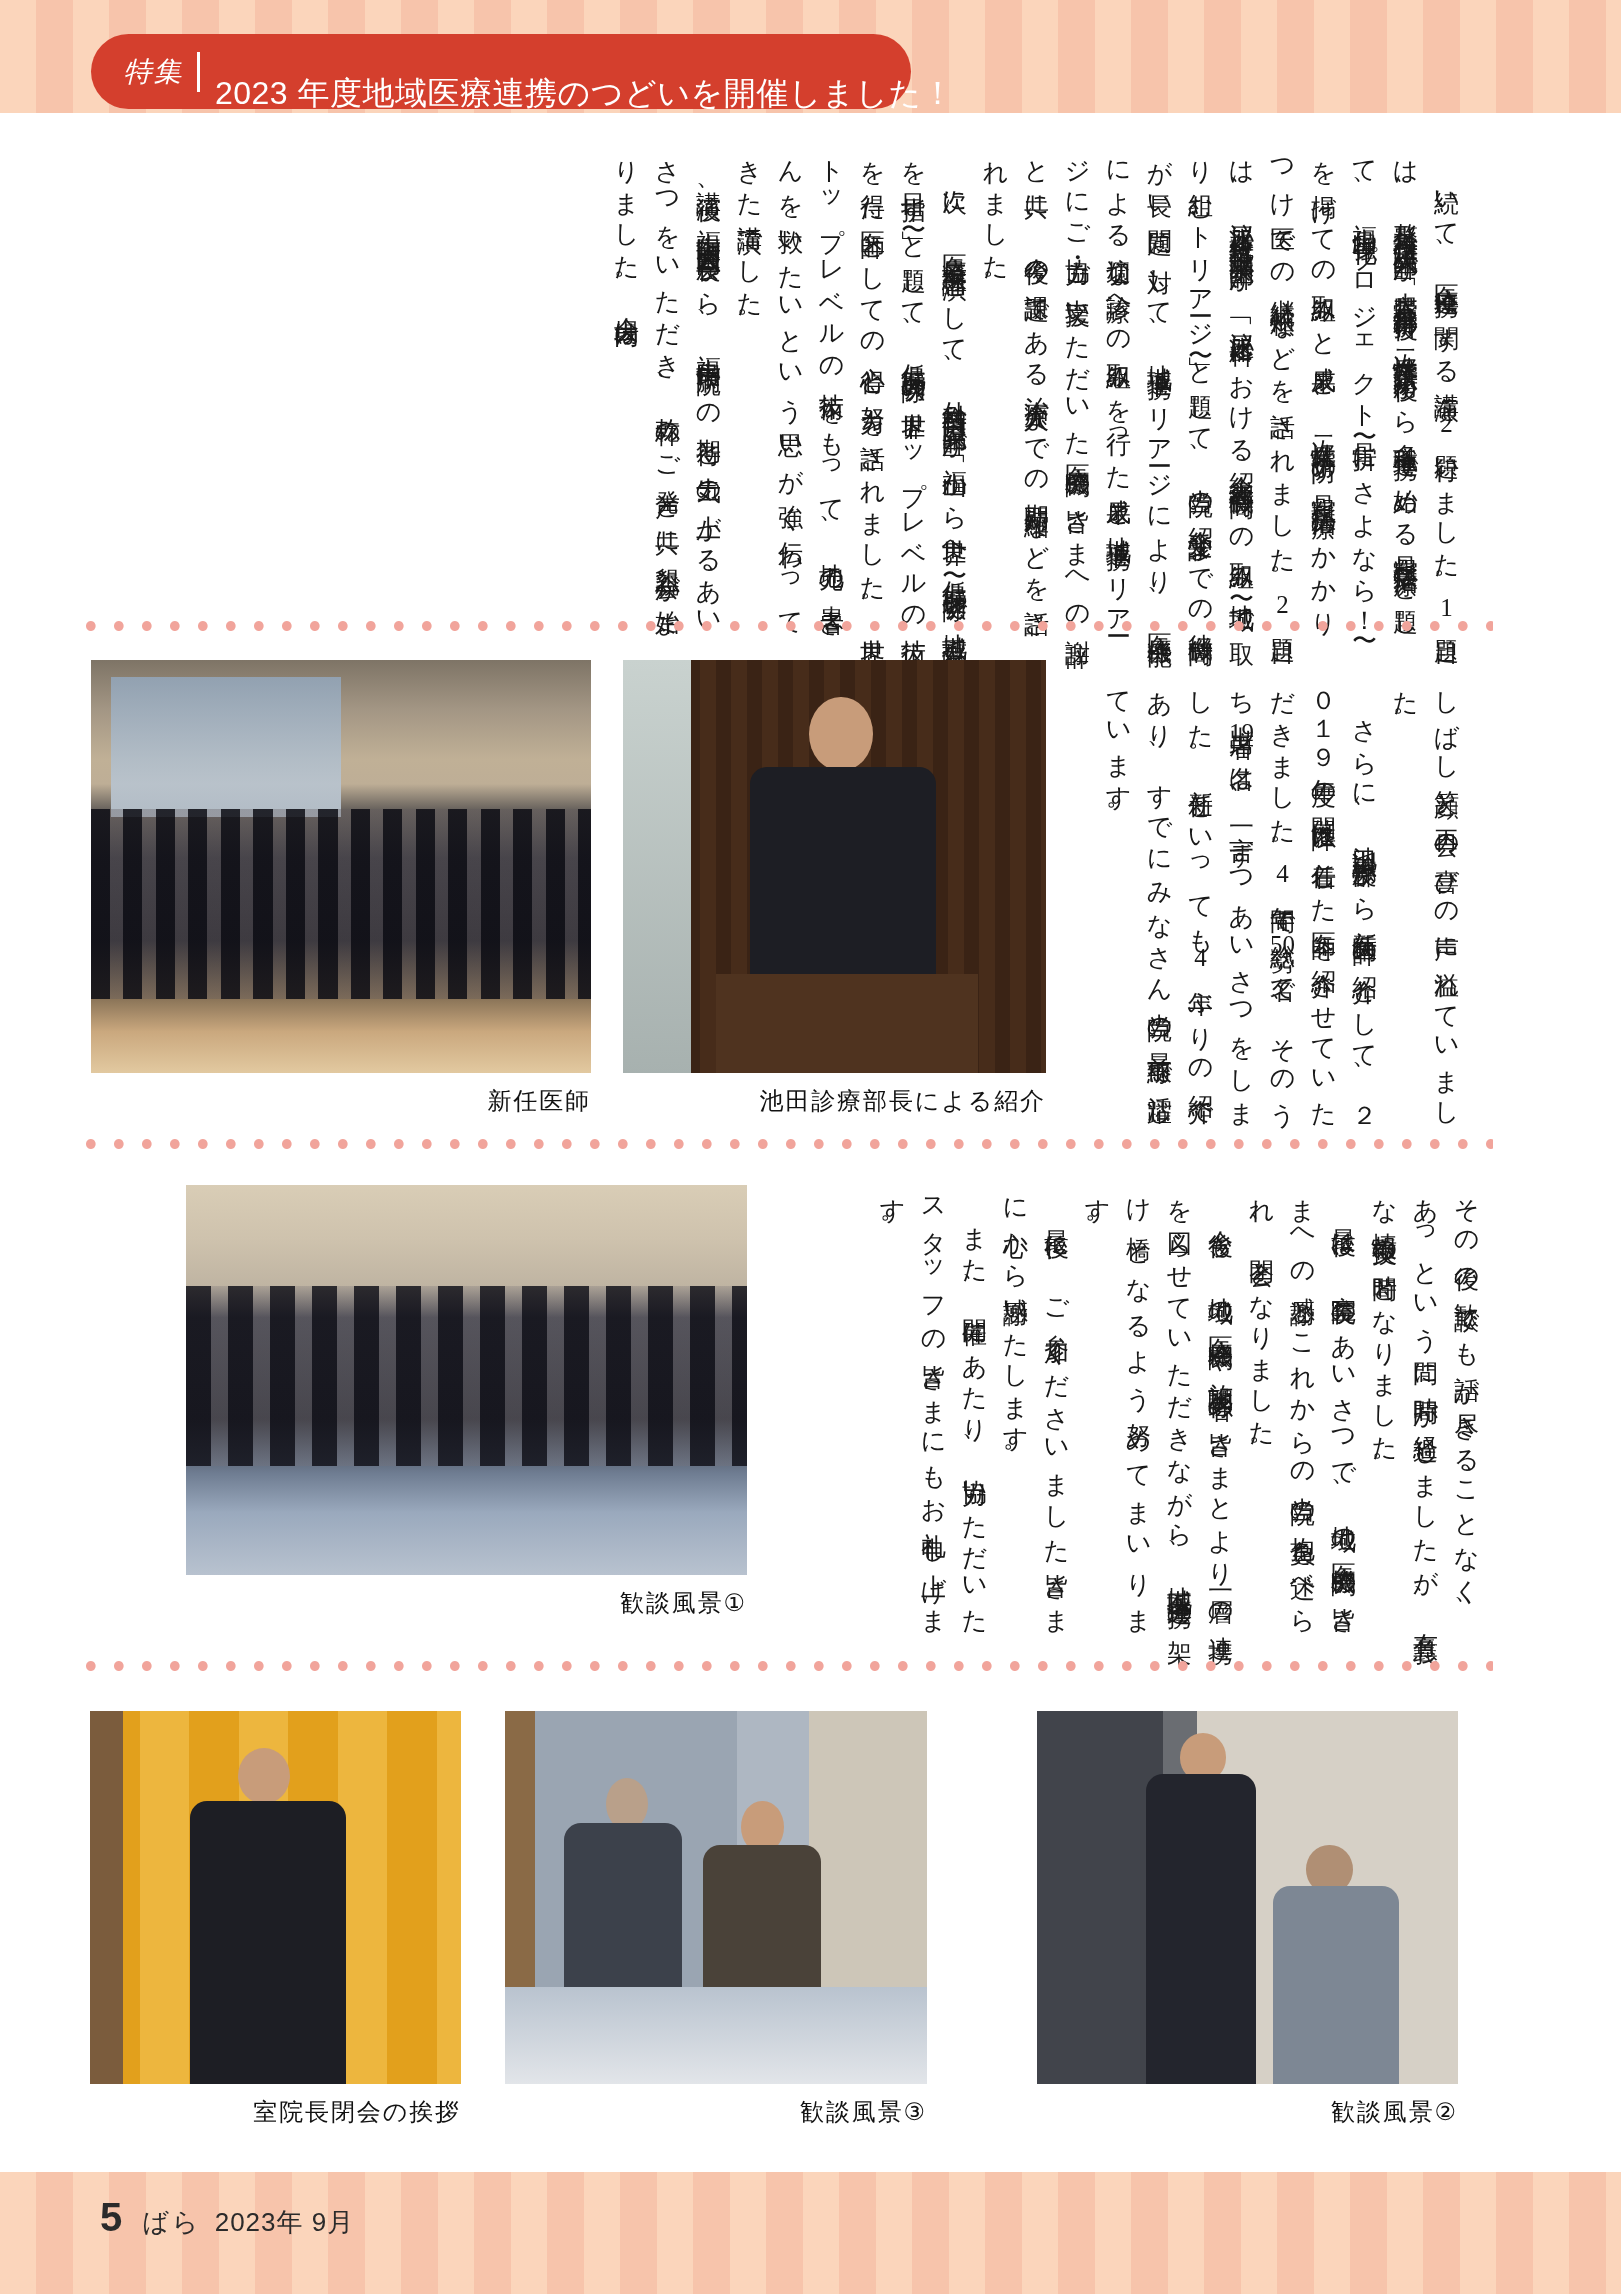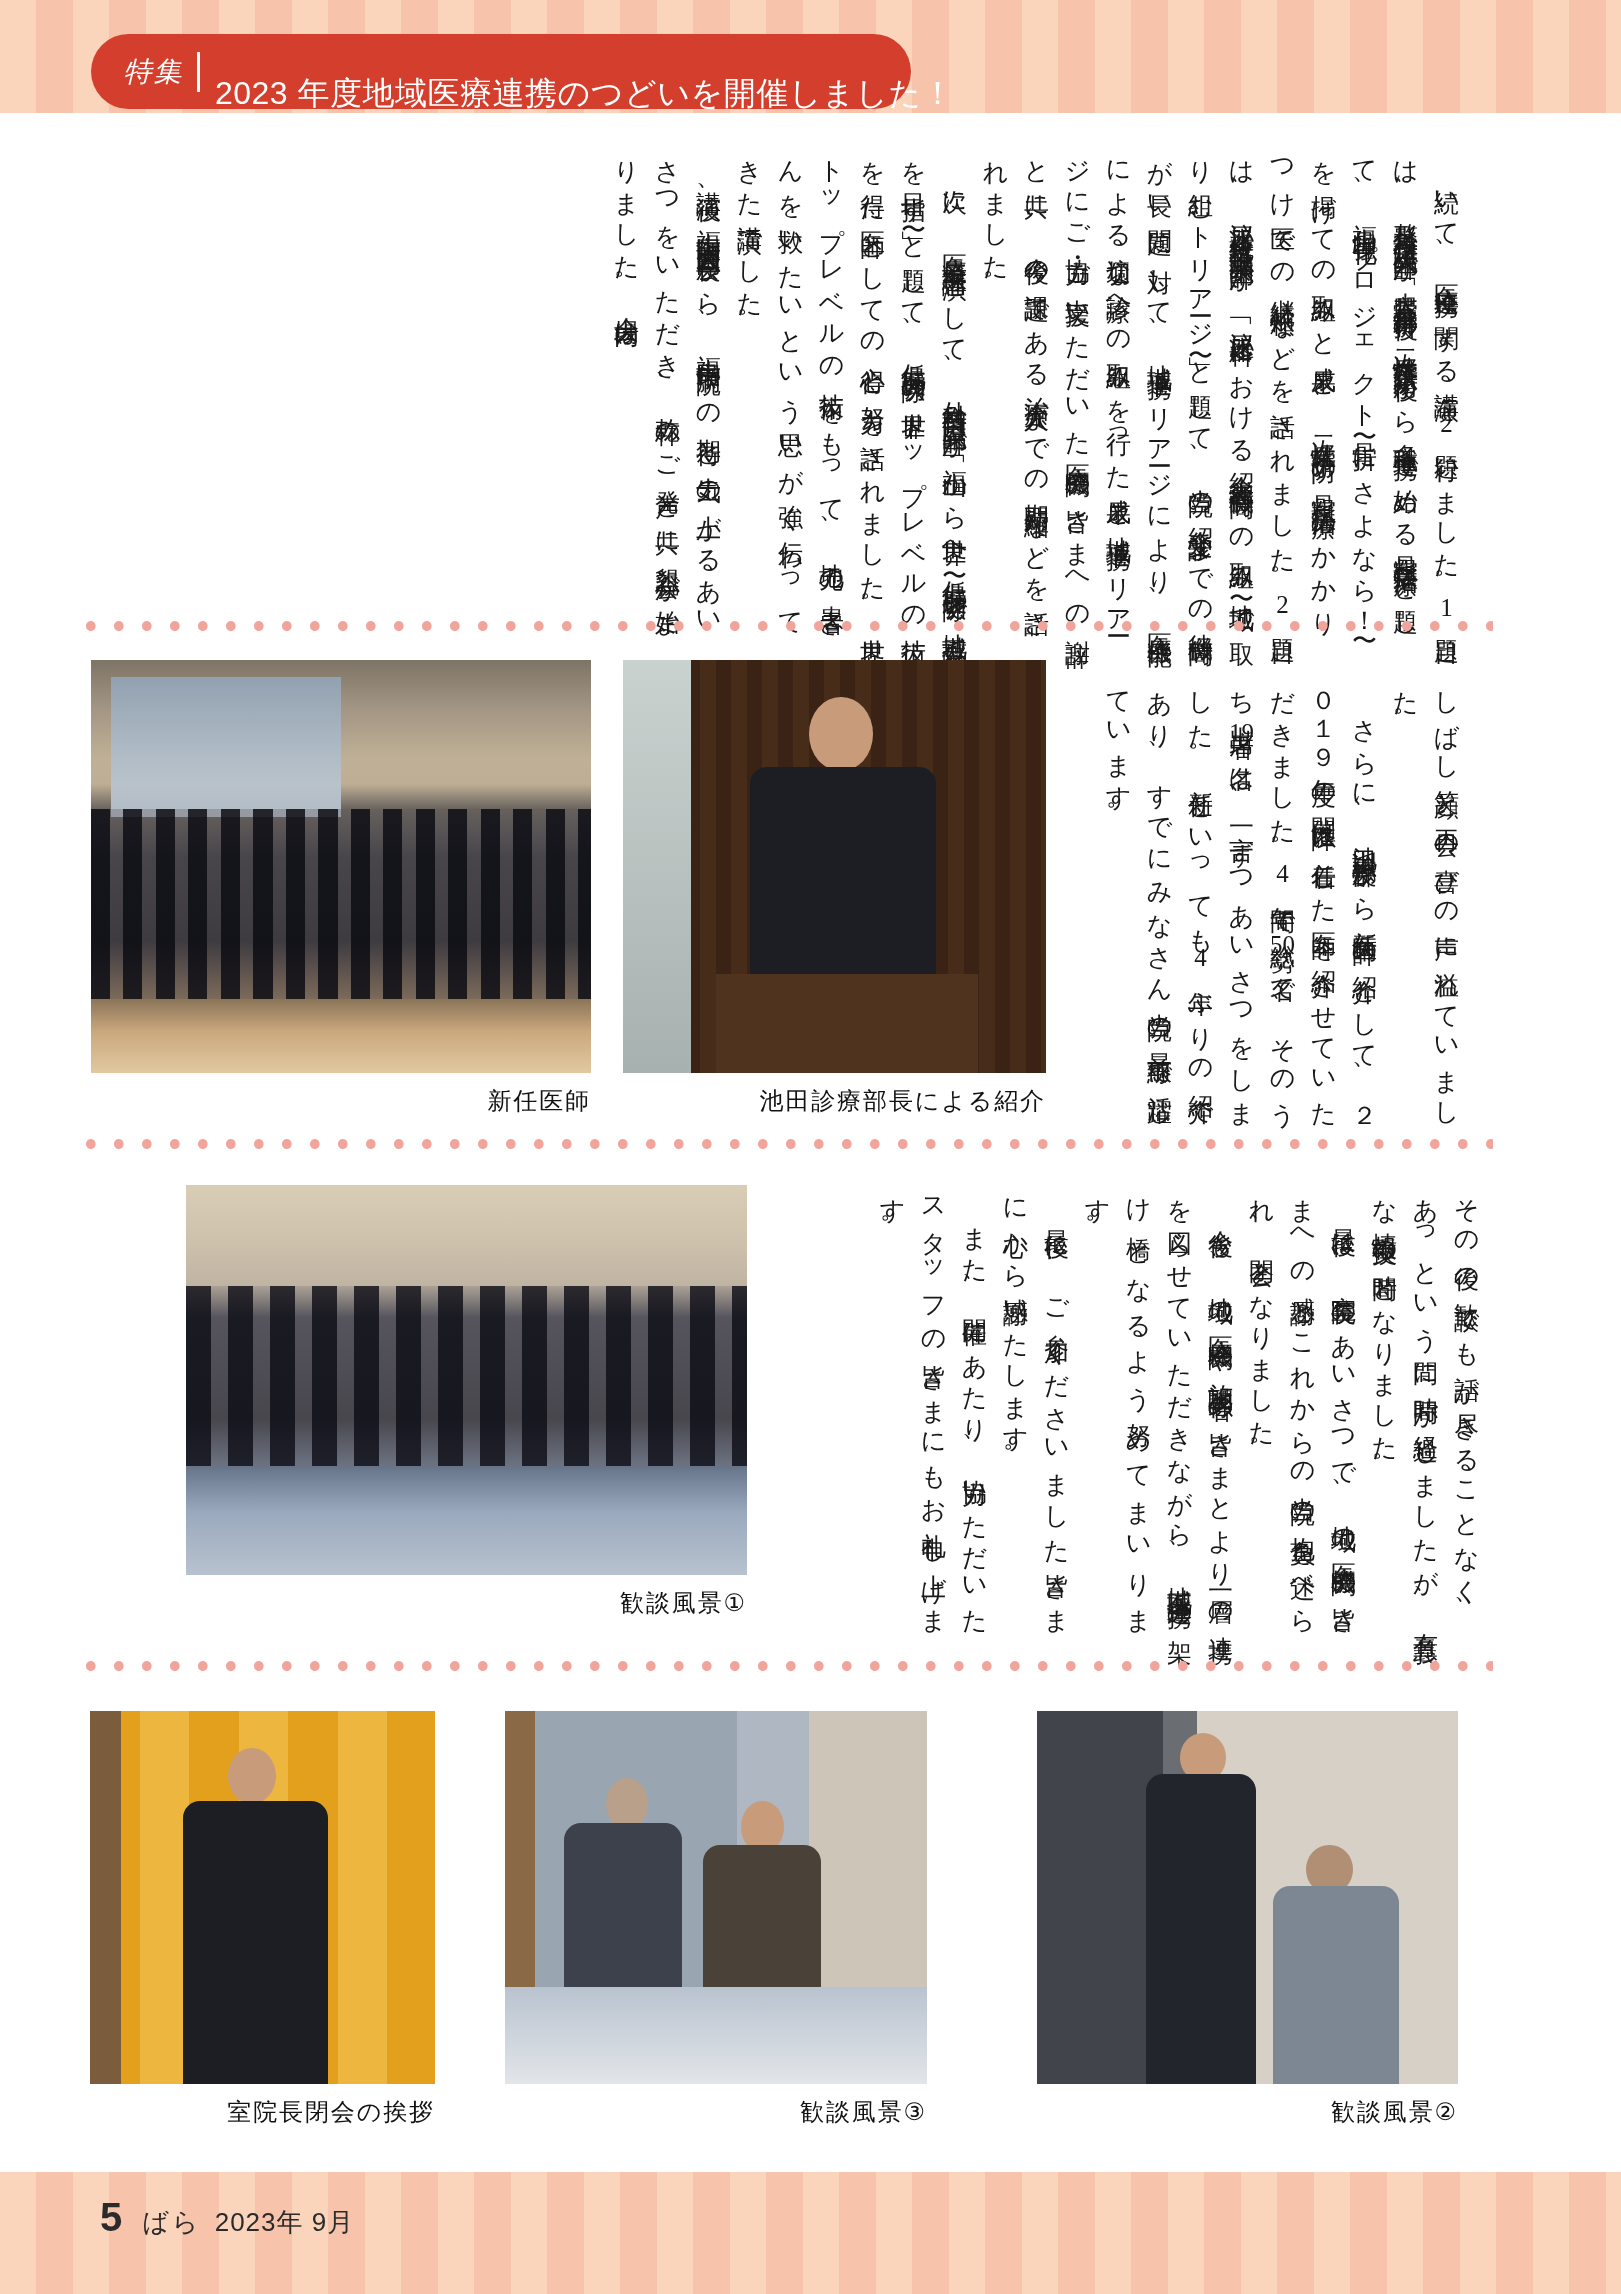--- a/index.html
+++ b/index.html
@@ -115,21 +115,21 @@
   <div class="vtext block3">
       <p>その後の歓談でも話が尽きることなく、あっという間に時間が経過しましたが、有意義な情報交換の時間となりました。</p>
       <p>　最後は、室院長のあいさつで、地域の医療機関の皆さまへの感謝とこれからの当院の抱負を述べられ、閉会となりました。</p>
       <p>　今後も、地域の医療機関や施設関係者の皆さまとより一層の連携を図らせていただきながら、地域医療連携の架け橋となるよう努めてまいります。</p>
       <p>　最後に、ご参加くださいました皆さまに心から感謝いたします。</p>
       <p>　また、開催にあたり、協力いただいたスタッフの皆さまにもお礼申し上げます。</p>
     </div>
 
   <div class="dotline dl3"></div>
 
-  <figure class="photo" style="left:90px;top:1711px;width:345px;">
+  <figure class="photo" style="left:90px;top:1711px;width:371px;">
     <div class="ph phA">
       <div class="figure-head" style="left:40%;top:10%;width:14%;height:15%;"></div>
       <div class="figure-suit" style="left:27%;top:24%;width:42%;height:76%;"></div>
     </div>
     <figcaption>室院長閉会の挨拶</figcaption>
   </figure>
 
   <figure class="photo" style="left:505px;top:1711px;width:422px;">
     <div class="ph phB">
       <div class="figure-head" style="left:24%;top:18%;width:10%;height:14%;background:#b9a08a;"></div>

